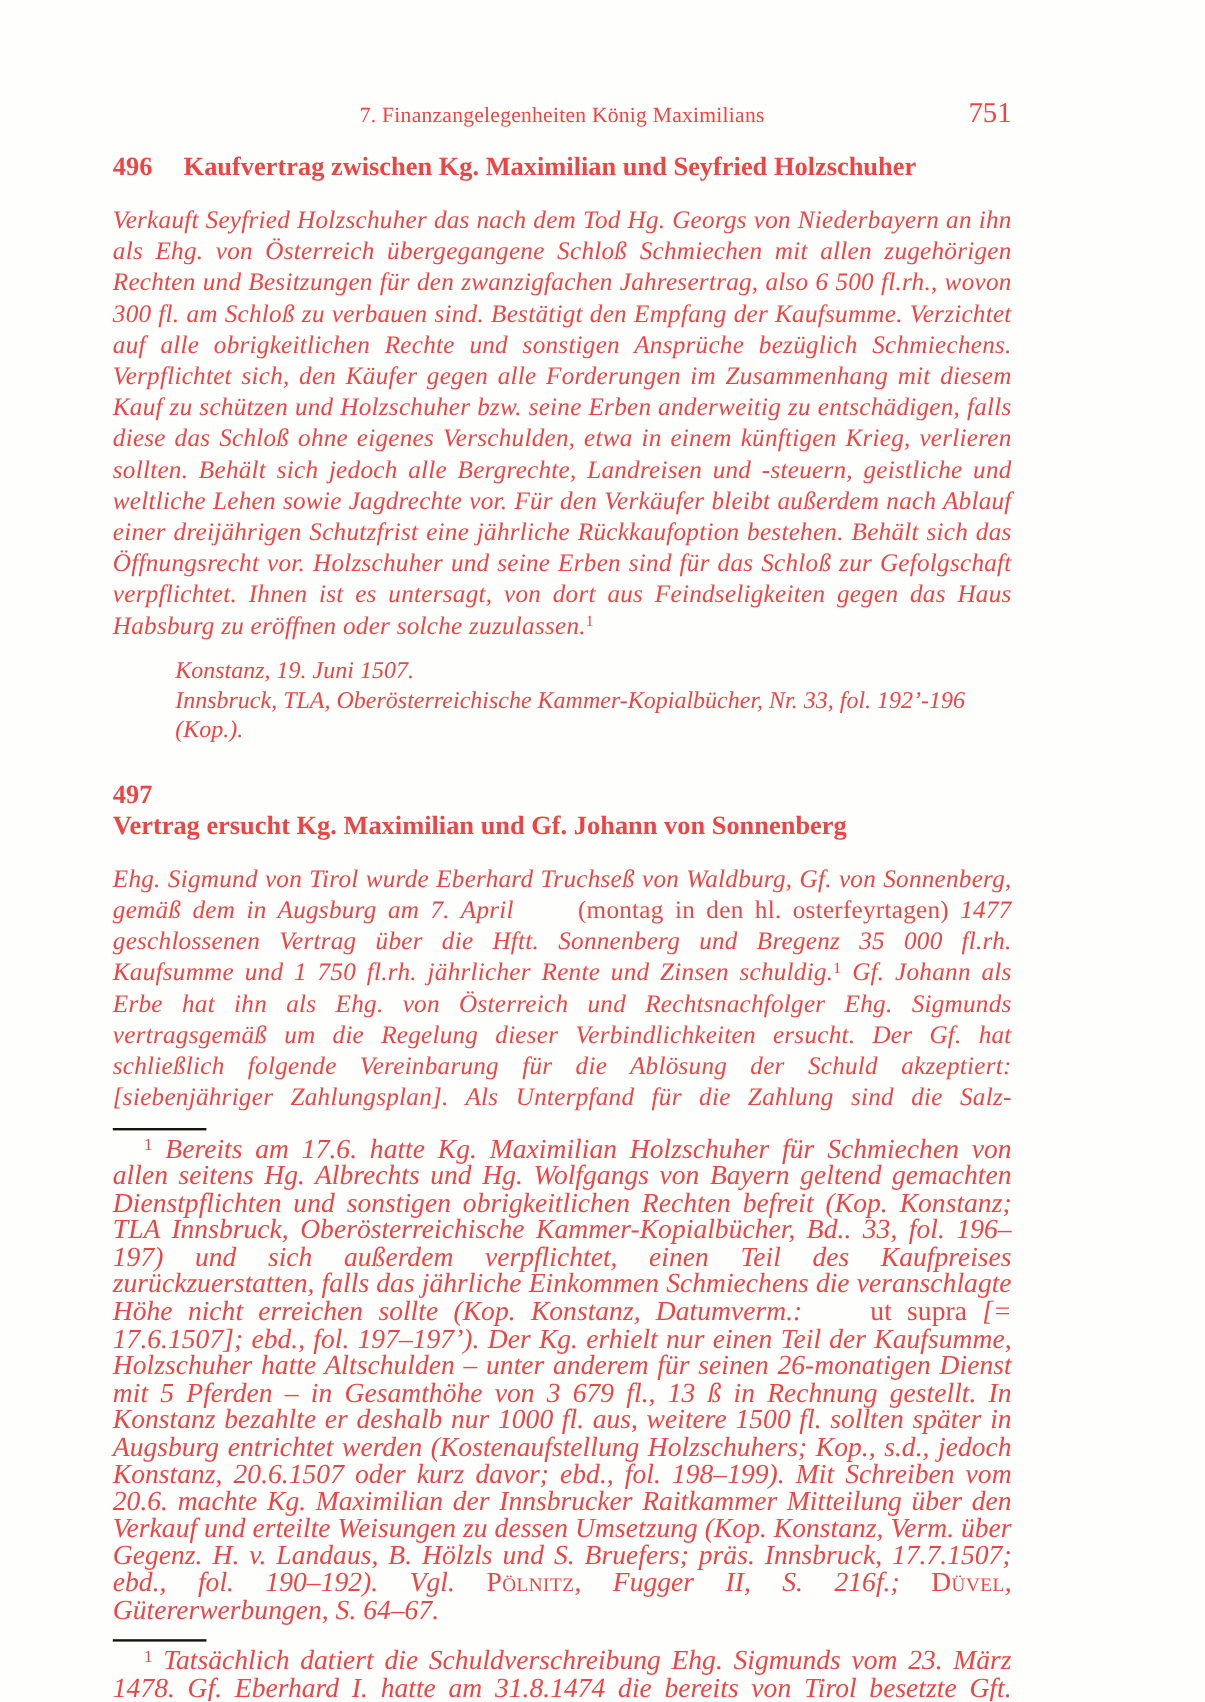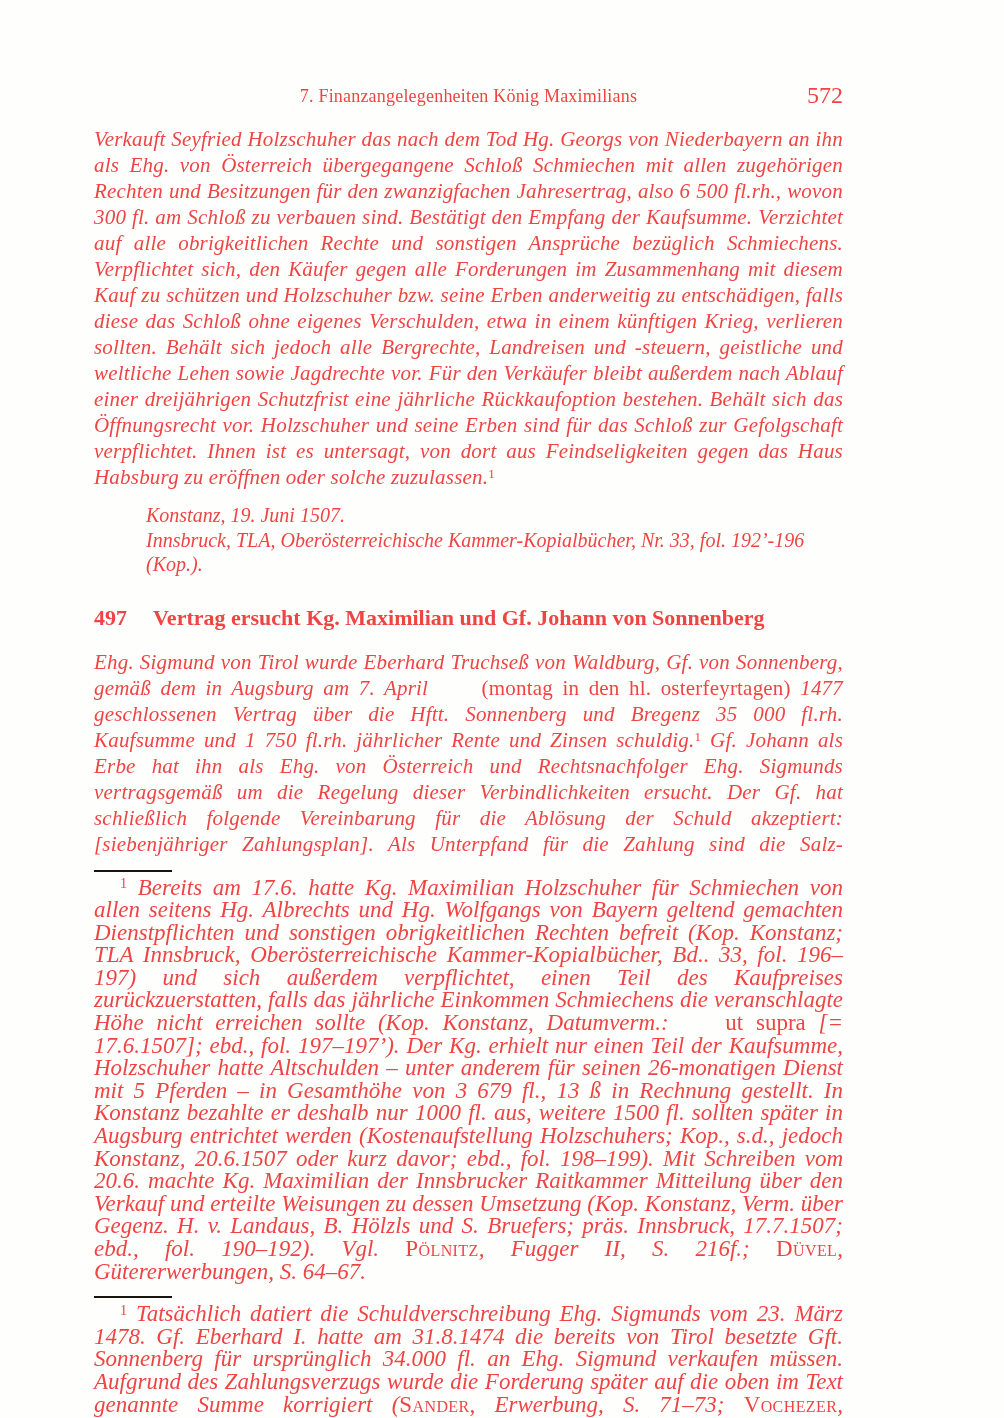--- a/index.html
+++ b/index.html
@@ -39,21 +39,21 @@
   }
   .entry-heading {
     display: flex;
     margin: 0 0 18px 0;
     font-size: 22px;
     font-weight: bold;
     line-height: 26px;
   }
   .entry-number { flex: none; width: 59px; }
   .entry-title { flex: auto; }
-  .entry-second .entry-heading { margin-top: 28px; }
+  .entry-second .entry-heading { margin-top: 28px; flex-direction: column; }
   .regest {
     margin: 0;
     font-style: italic;
     font-size: 21px;
     line-height: 26px;
     text-align: justify;
     letter-spacing: 0.2px;
   }
   .regest-cont { text-align-last: justify; }
   .provenance {
@@ -92,24 +92,28 @@
     top: -0.45em;
   }
 </style>
 </head>
 <body>
 
 <div class="page">
 
   <header class="running-header">
     <span class="chapter-title">7. Finanzangelegenheiten König Maximilians</span>
-    <span class="page-number">572</span>
+    <span class="page-number">751</span>
   </header>
 
   <section class="entry">
+    <h2 class="entry-heading">
+      <span class="entry-number">496</span>
+      <span class="entry-title">Kaufvertrag zwischen Kg. Maximilian und Seyfried Holzschuher</span>
+    </h2>
     <p class="regest"><span class="run-i">Verkauft Seyfried Holzschuher das nach dem Tod Hg. Georgs von Niederbayern an ihn als Ehg. von Österreich übergegangene Schloß Schmiechen mit allen zugehörigen Rechten und Besitzungen für den zwanzigfachen Jahresertrag, also 6 500 fl.rh., wovon 300 fl. am Schloß zu verbauen sind. Bestätigt den Empfang der Kaufsumme. Verzichtet auf alle obrigkeitlichen Rechte und sonstigen Ansprüche bezüglich Schmiechens. Verpflichtet sich, den Käufer gegen alle Forderungen im Zusammenhang mit diesem Kauf zu schützen und Holzschuher bzw. seine Erben anderweitig zu entschädigen, falls diese das Schloß ohne eigenes Verschulden, etwa in einem künftigen Krieg, verlieren sollten. Behält sich jedoch alle Bergrechte, Landreisen und -steuern, geistliche und weltliche Lehen sowie Jagdrechte vor. Für den Verkäufer bleibt außerdem nach Ablauf einer dreijährigen Schutzfrist eine jährliche Rückkaufoption bestehen. Behält sich das Öffnungsrecht vor. Holzschuher und seine Erben sind für das Schloß zur Gefolgschaft verpflichtet. Ihnen ist es untersagt, von dort aus Feindseligkeiten gegen das Haus Habsburg zu eröffnen oder solche zuzulassen.</span><sup class="run-sup">1</sup></p>
     <div class="provenance">
       <div class="prov-line">Konstanz, 19. Juni 1507.</div>
       <div class="prov-line">Innsbruck, TLA, Oberösterreichische Kammer-Kopialbücher, Nr. 33, fol. 192’-196 (Kop.).</div>
     </div>
   </section>
 
   <section class="entry entry-second">
     <h2 class="entry-heading">
       <span class="entry-number">497</span>

